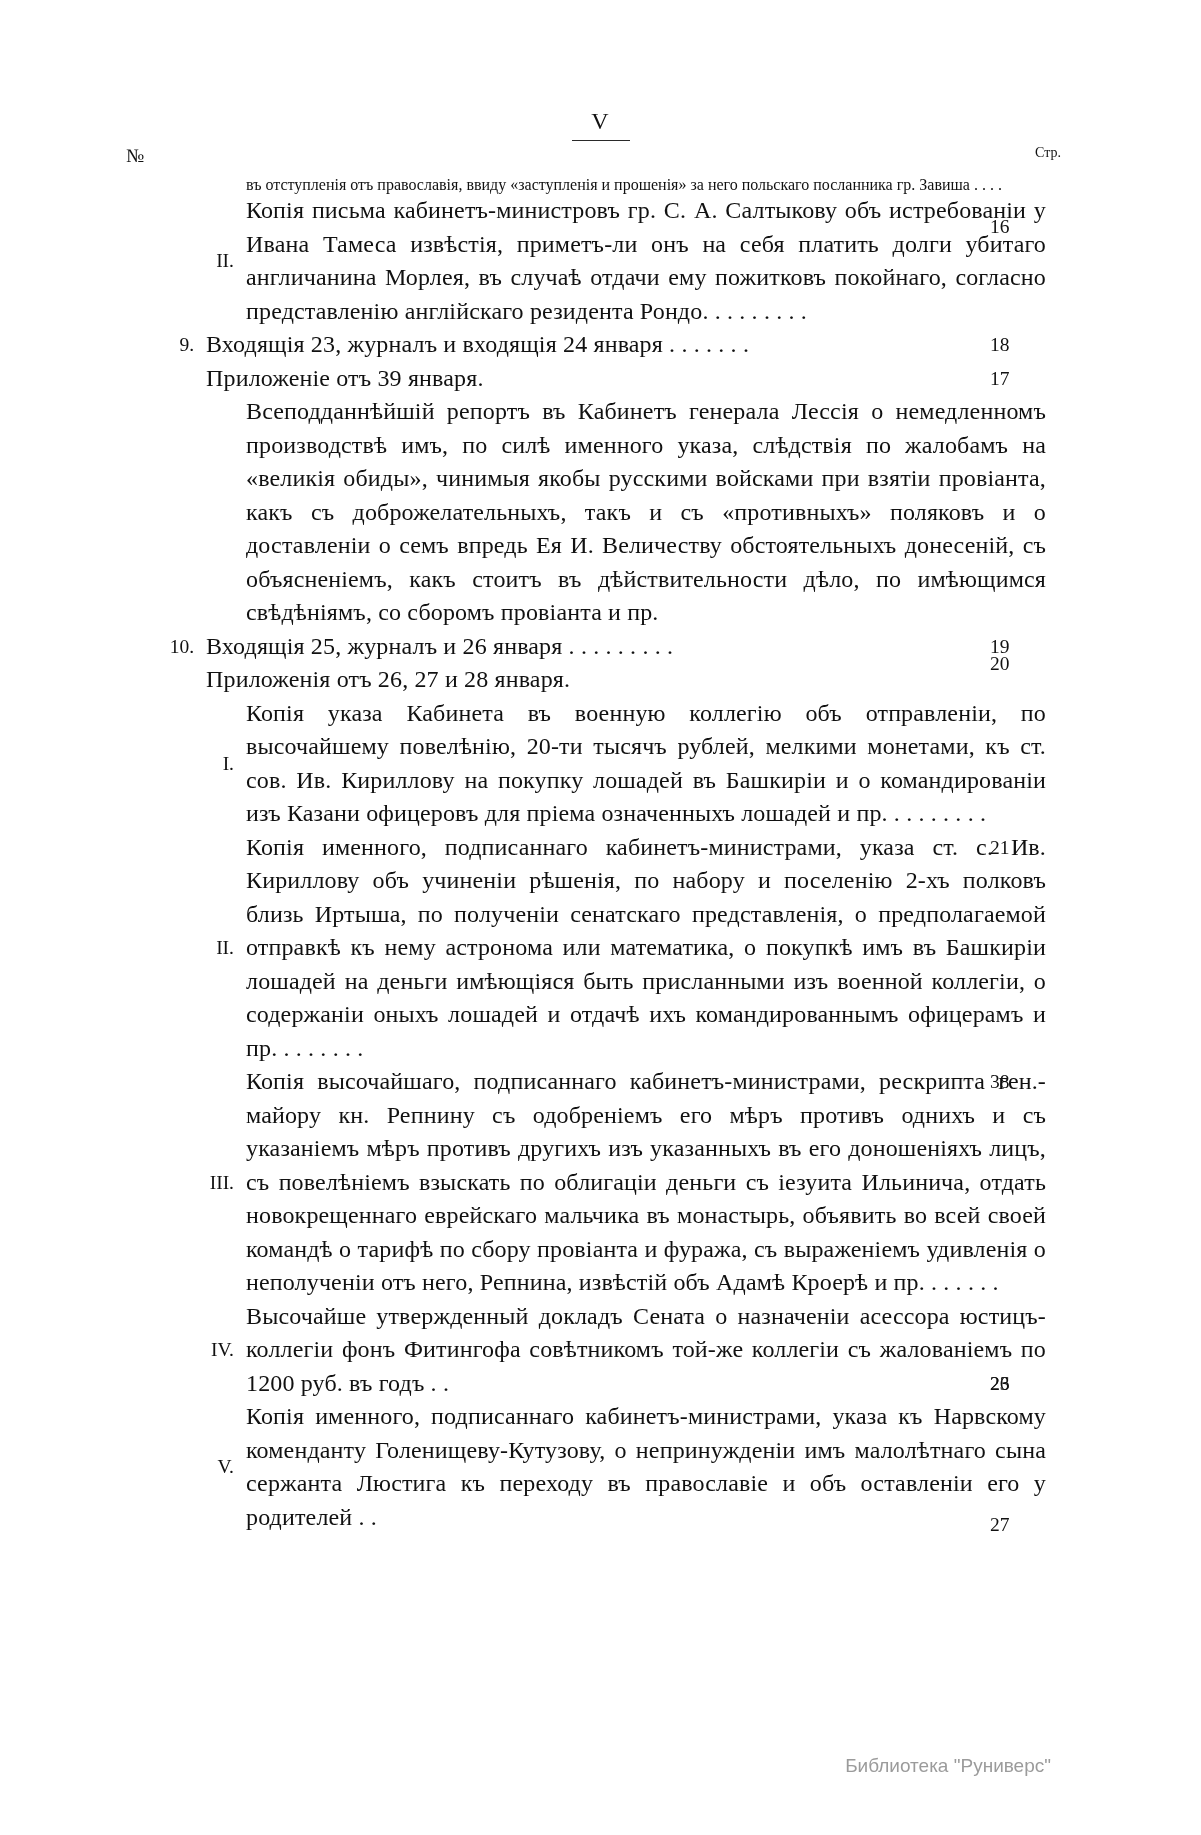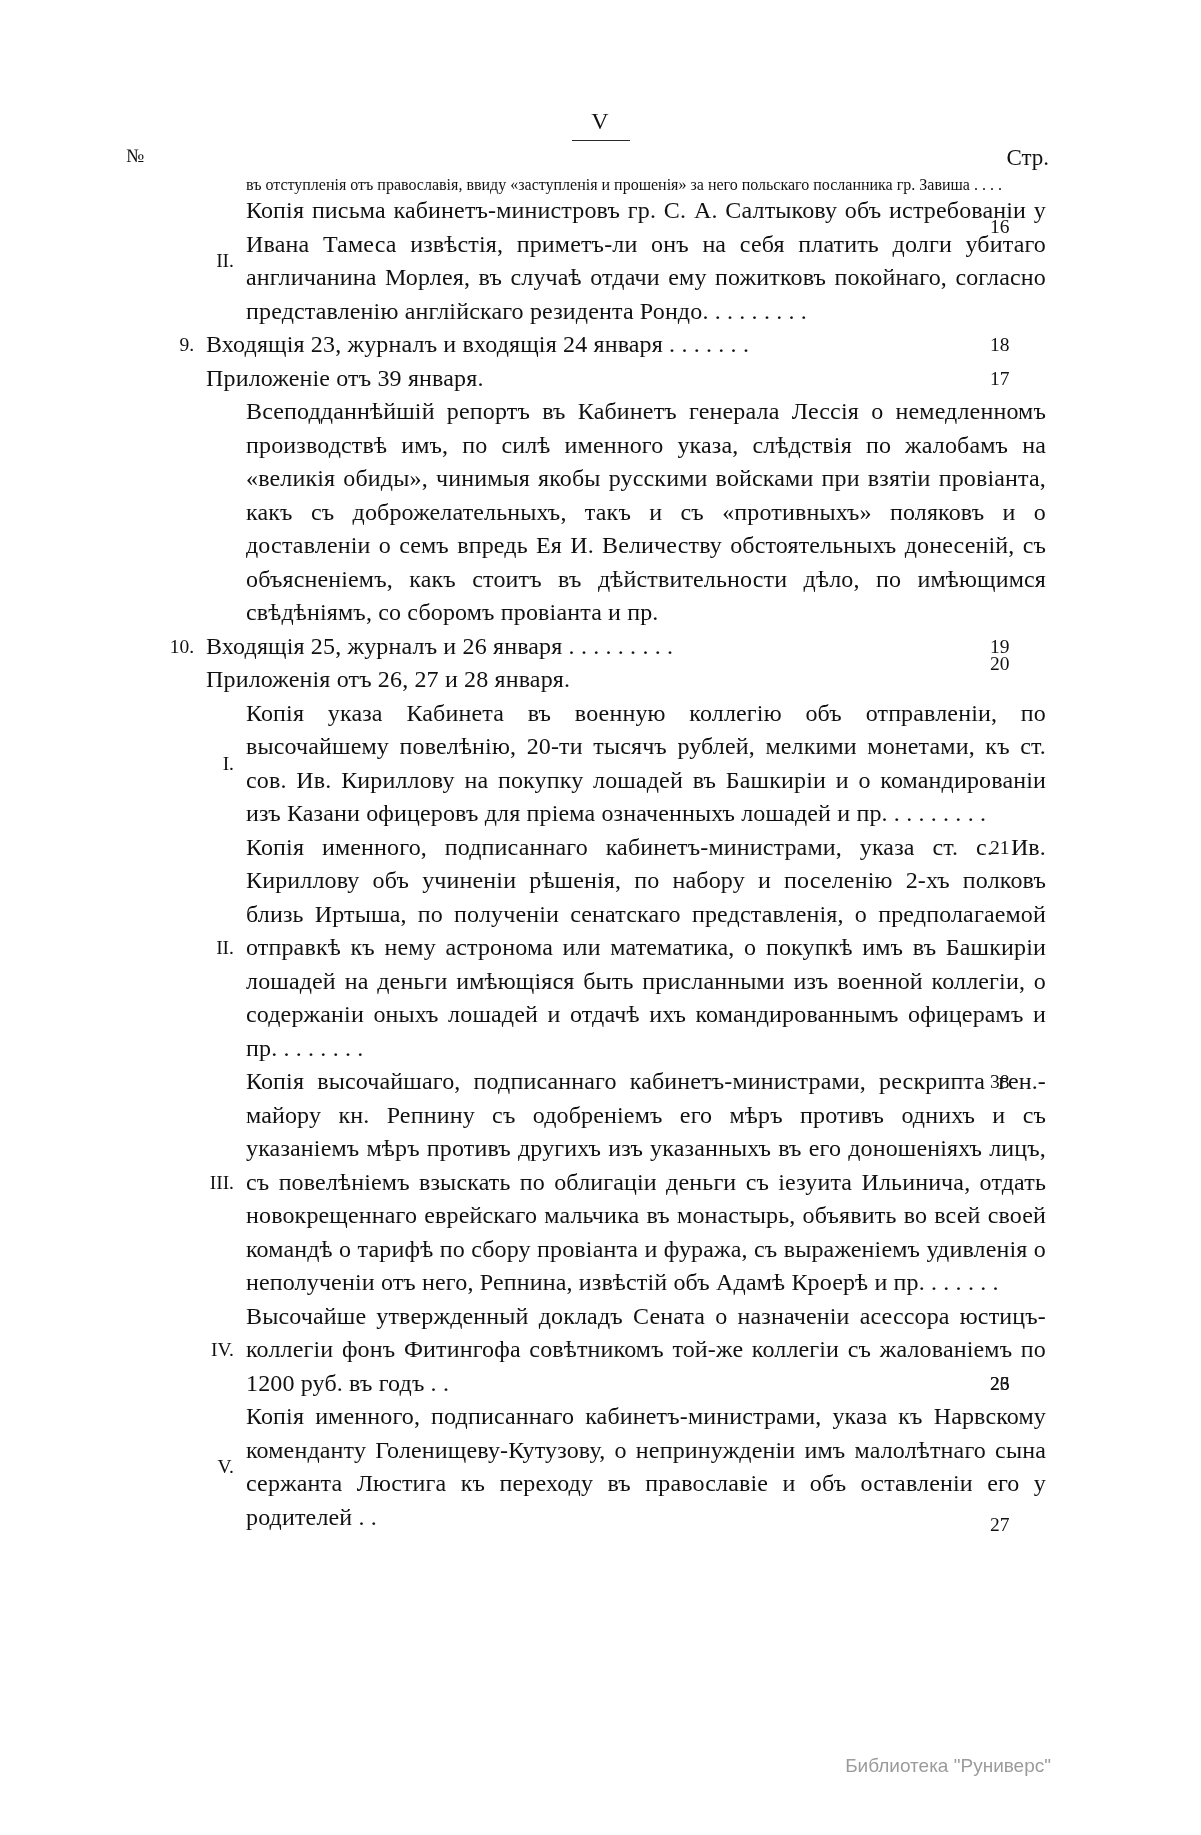--- a/index.html
+++ b/index.html
@@ -40,22 +40,22 @@
   }
   .hdr-no {
     position: absolute;
     top: 145px;
     left: 126px;
     font-size: 19px;
   }
   .hdr-str {
     position: absolute;
     top: 145px;
-    right: 152px;
-    font-size: 23px;
+    right: 140px;
+    font-size: 14px;
   }
 
   
   .content {
     position: absolute;
     top: 176px;
     left: 130px;
     width: 916px;
   }
 

